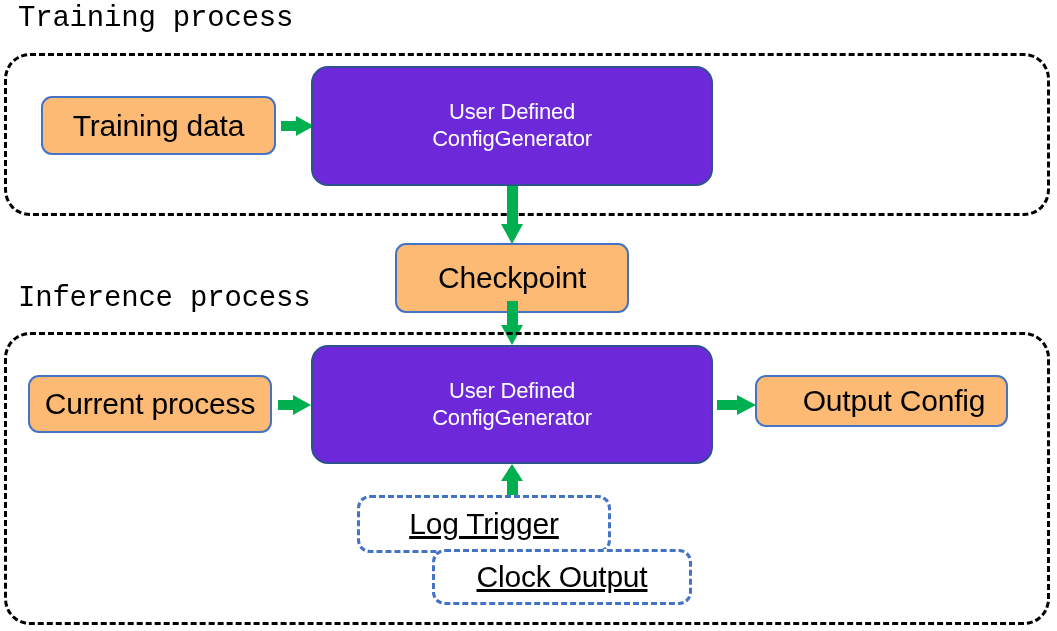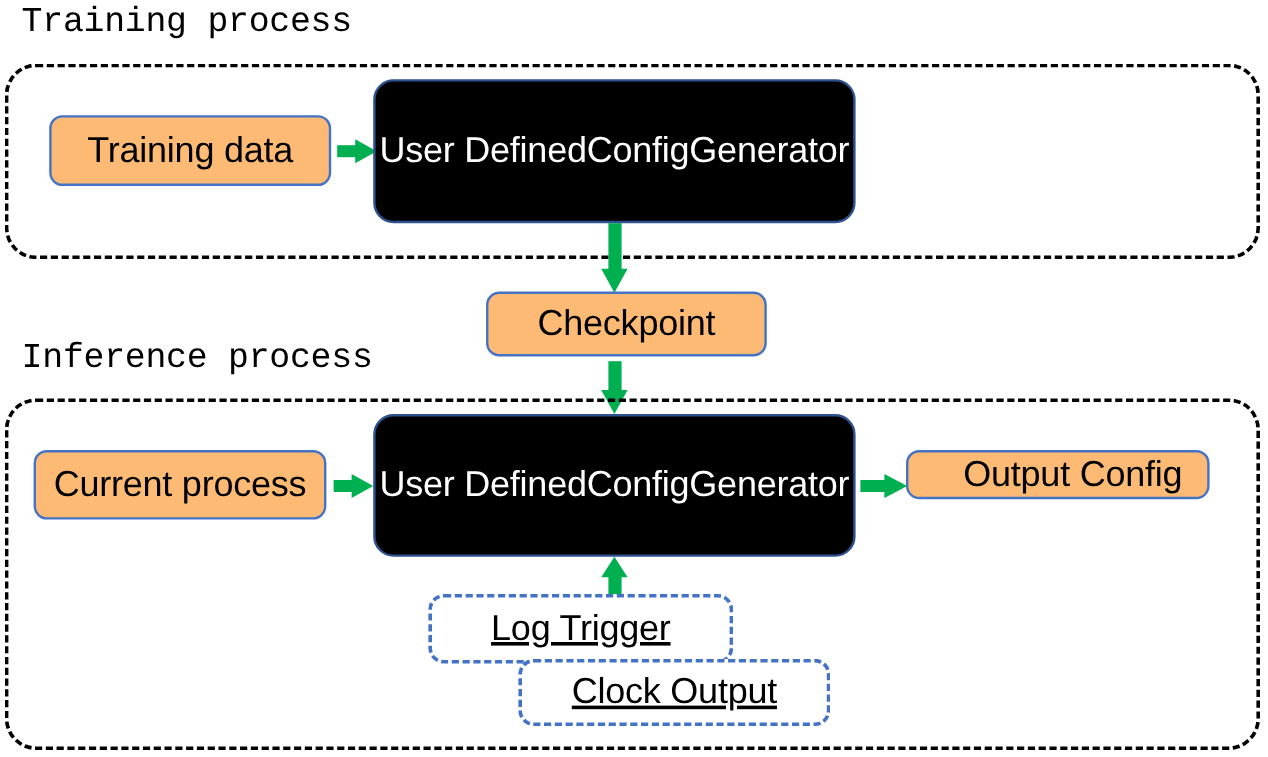--- a/index.html
+++ b/index.html
@@ -46,27 +46,27 @@
     font-size: 30px;
     white-space: nowrap;
     letter-spacing: -0.2px;
     text-align: right;
   }
   .blue-box {
     position: absolute;
     box-sizing: border-box;
     border: 2px solid #2E528F;
     border-radius: 17px;
-    background: #000000;
+    background: #6d28d9;
     display: flex;
-    flex-direction: row;
+    flex-direction: column;
     align-items: center;
     justify-content: center;
     color: #ffffff;
-    font-size: 30px;
+    font-size: 22px;
     line-height: 1.22;
     white-space: nowrap;
     letter-spacing: -0.2px;
   }
   .dashed-box {
     position: absolute;
     box-sizing: border-box;
     border: 3px dashed #4472C4;
     border-radius: 13px;
     background: #ffffff;
@@ -107,21 +107,21 @@
     <span>ConfigGenerator</span>
   </div>
 
   <svg class="arrow-svg" style="left:496px; top:186px;" width="32" height="60">
     <g>
       <rect x="11" y="0" width="11" height="42" fill="#00B050"></rect>
       <polygon points="5,38 27,38 16,58" fill="#00B050"></polygon>
     </g>
   </svg>
 
-  <div class="plain-box" style="left:405px; top:243px; width:234px; height:54px;">Checkpoint</div>
+  <div class="plain-box" style="left:395px; top:243px; width:234px; height:70px;">Checkpoint</div>
 
   <svg class="arrow-svg" style="left:496px; top:301px;" width="32" height="46">
     <g>
       <rect x="11" y="0" width="11" height="28" fill="#00B050"></rect>
       <polygon points="5,24 27,24 16,44" fill="#00B050"></polygon>
     </g>
   </svg>
 
   <div class="group-title" style="left:18px; top:284px;">Inference process</div>
 
@@ -141,21 +141,21 @@
     <span>ConfigGenerator</span>
   </div>
 
   <svg class="arrow-svg" style="left:717px; top:389px;" width="40" height="32">
     <g>
       <rect x="0" y="11" width="24" height="10" fill="#00B050"></rect>
       <polygon points="20,6 39,16 20,26" fill="#00B050"></polygon>
     </g>
   </svg>
 
-  <div class="plain-box" style="left:755px; top:375px; width:253px; height:41px;padding-left:25px;">Output Config</div>
+  <div class="plain-box" style="left:755px; top:375px; width:253px; height:52px;padding-left:25px;">Output Config</div>
 
   <svg class="arrow-svg" style="left:496px; top:463px;" width="32" height="36">
     <g>
       <rect x="11" y="14" width="11" height="22" fill="#00B050"></rect>
       <polygon points="5,18 16,1 27,18" fill="#00B050"></polygon>
     </g>
   </svg>
 
   <div class="dashed-box" style="left:357px; top:495px; width:254px; height:58px; z-index:2;">Log Trigger</div>
 

